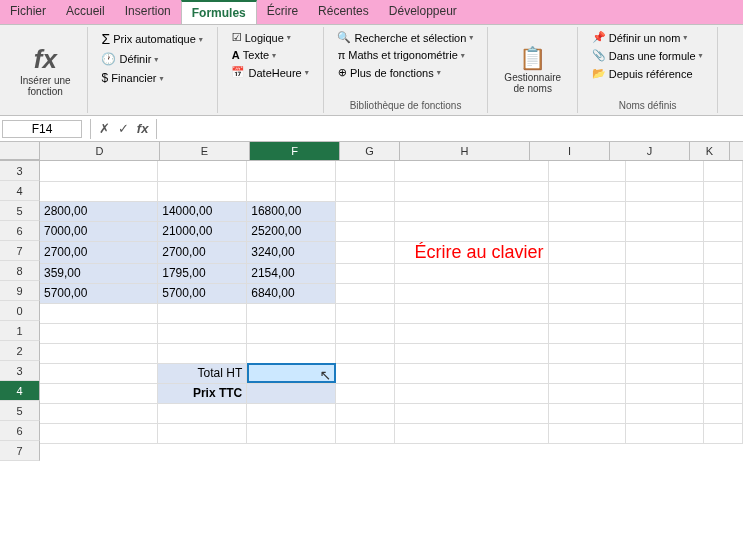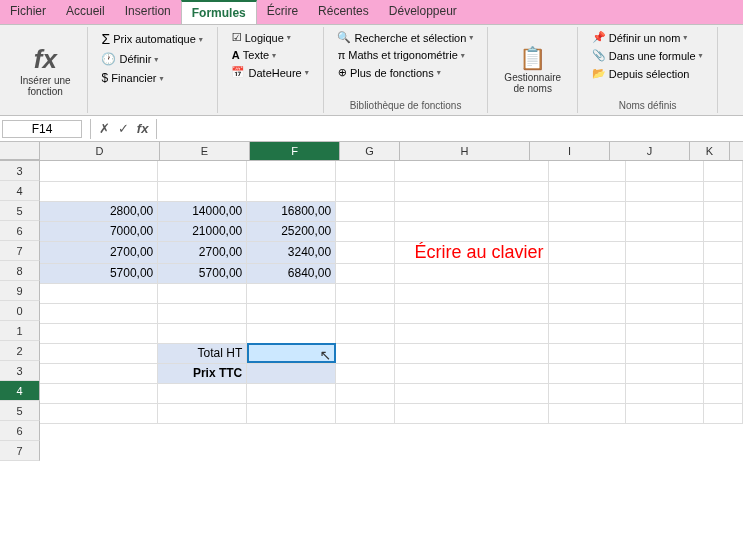--- a/index.html
+++ b/index.html
@@ -39,21 +39,21 @@
 
     .spreadsheet-body { display: flex; overflow: hidden; }
     .row-headers { display: flex; flex-direction: column; background: #f0f0f0; min-width: 40px; width: 40px; }
     .row-header { text-align: center; font-size: 11px; color: #333; border-bottom: 1px solid #ddd; border-right: 1px solid #bbb; height: 20px; line-height: 20px; cursor: pointer; }
 
     .grid { flex: 1; overflow: hidden; }
     table { border-collapse: collapse; table-layout: fixed; }
     td { border-right: 1px solid #ddd; border-bottom: 1px solid #ddd; height: 20px; font-size: 12px; padding: 0 4px; overflow: hidden; white-space: nowrap; cursor: cell; }
     td.selected { background: #cce8ff; outline: 2px solid #1a7abf; outline-offset: -2px; }
     td.header-cell { background: #4472c4; color: #fff; font-weight: bold; text-align: center; }
-    td.data-cell { text-align: right; }
+    td.data-cell { }
     td.highlighted { background: #dae3f3; }
     td.label-cell { text-align: right; }
     td.bold-label { text-align: right; font-weight: bold; }
     td.red-text { color: #ff0000; font-size: 18px; text-align: left; padding-left: 20px; }
 
     .col-d { width: 120px; }
     .col-e { width: 90px; }
     .col-f { width: 90px; }
     .col-g { width: 60px; }
     .col-h { width: 130px; }
@@ -159,21 +159,21 @@
           <span>Définir un nom</span>
           <span class="caret">▾</span>
         </div>
         <div class="ribbon-btn ribbon-group-row">
           <span>📎</span>
           <span>Dans une formule</span>
           <span class="caret">▾</span>
         </div>
         <div class="ribbon-btn ribbon-group-row">
           <span>📂</span>
-          <span>Depuis sélection</span>
+          <span>Depuis référence</span>
         </div>
       </div>
       <div class="ribbon-group-label">Noms définis</div>
     </div>
 
   </div>
 </div>
 
 <div class="formula-bar">
   <input class="name-box" type="text" value="F14" readonly="" style="">
@@ -272,20 +272,30 @@
           <td class="col-d highlighted data-cell" style="width:120px;">2700,00</td>
           <td class="col-e highlighted data-cell" style="width:90px;">2700,00</td>
           <td class="col-f highlighted data-cell" style="width:90px;">3240,00</td>
           <td class="col-g" style="width:60px;"></td>
           <td class="col-h red-text" style="width:130px;">Écrire au clavier</td>
           <td class="col-i" style="width:80px;"></td>
           <td class="col-j" style="width:80px;"></td>
           <td class="col-k" style="width:40px;"></td>
         </tr>
 
+        <tr>
+          <td class="col-d highlighted data-cell" style="width:120px;">359,00</td>
+          <td class="col-e highlighted data-cell" style="width:90px;">1795,00</td>
+          <td class="col-f highlighted data-cell" style="width:90px;">2154,00</td>
+          <td class="col-g" style="width:60px;"></td>
+          <td class="col-h" style="width:130px;"></td>
+          <td class="col-i" style="width:80px;"></td>
+          <td class="col-j" style="width:80px;"></td>
+          <td class="col-k" style="width:40px;"></td>
+        </tr>
 
         <tr>
           <td class="col-d highlighted data-cell" style="width:120px;">5700,00</td>
           <td class="col-e highlighted data-cell" style="width:90px;">5700,00</td>
           <td class="col-f highlighted data-cell" style="width:90px;">6840,00</td>
           <td class="col-g" style="width:60px;"></td>
           <td class="col-h" style="width:130px;"></td>
           <td class="col-i" style="width:80px;"></td>
           <td class="col-j" style="width:80px;"></td>
           <td class="col-k" style="width:40px;"></td>

